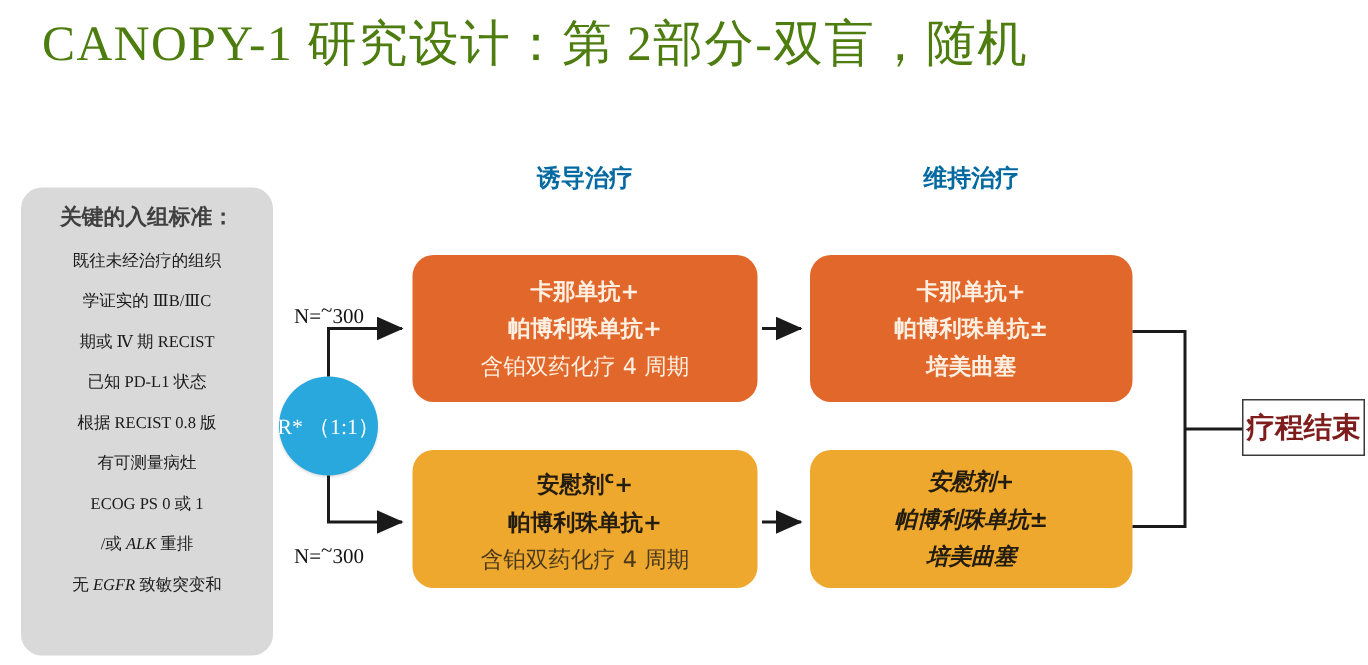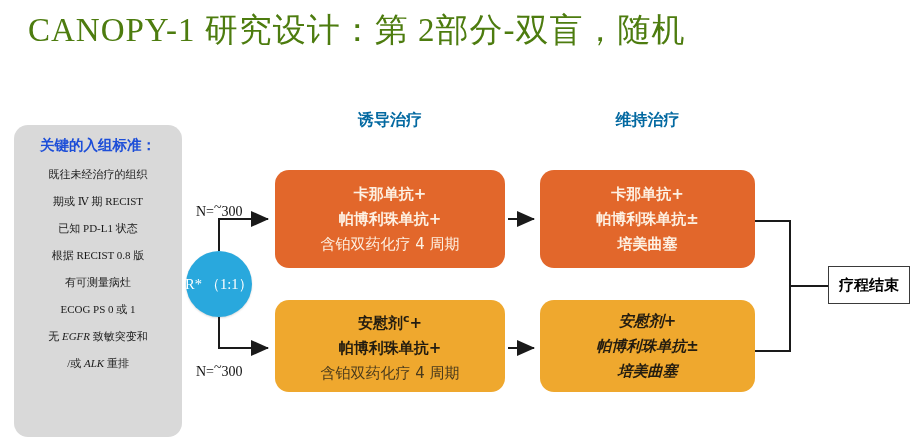--- a/index.html
+++ b/index.html
@@ -16,21 +16,21 @@
 
   
   #criteria-panel{
     position:absolute;left:14px;top:125px;width:168px;height:312px;
     background:#d9d9d9;border-radius:14px;
     box-sizing:border-box;padding:10px 6px 6px 6px;
     text-align:center;
   }
   #criteria-title{
     font-family:"DejaVu Sans","Liberation Sans",sans-serif;
-    font-weight:bold;font-size:14.5px;color:#1d4ed8;
+    font-weight:bold;font-size:14.5px;color:#404040;
     margin-bottom:6px;line-height:20px;
   }
   .criteria-item{
     font-size:11px;line-height:27px;color:#1a1a1a;
     font-family:"Liberation Serif","DejaVu Serif",serif;
   }
   .criteria-item i{font-style:italic;}
 
   
   #rand-circle{
@@ -81,42 +81,43 @@
   #box-maintenance-placebo .tline{color:#231c10;}
 
   .sup{font-size:11px;vertical-align:super;font-weight:bold;}
 
   
   #box-end{
     position:absolute;left:828px;top:266px;width:82px;height:38px;
     background:#ffffff;border:1.5px solid #3a3a3a;
     display:flex;align-items:center;justify-content:center;
     font-family:Liberation Mono, monospace;
-    font-weight:bold;font-size:15px;color:#000000;white-space:nowrap;
+    font-weight:bold;font-size:19px;color:#7f1d1d;white-space:nowrap;
     box-sizing:border-box;
   }
 
   
   #connectors{position:absolute;left:0;top:0;width:912px;height:443px;pointer-events:none;}
 </style>
 </head>
 <body>
 
 <div id="page-title">CANOPY-1 研究设计：第 2部分-双盲，随机</div>
 
 <div id="criteria-panel">
   <div id="criteria-title">关键的入组标准：</div>
   <div class="criteria-item">既往未经治疗的组织</div>
+  <div class="criteria-item">学证实的 ⅢB/ⅢC</div>
   <div class="criteria-item">期或 Ⅳ 期 RECIST</div>
   <div class="criteria-item">已知 PD-L1 状态</div>
   <div class="criteria-item">根据 RECIST 0.8 版</div>
   <div class="criteria-item">有可测量病灶</div>
   <div class="criteria-item">ECOG PS 0 或 1</div>
+  <div class="criteria-item">/或 <i>ALK</i> 重排</div>
   <div class="criteria-item">无 <i>EGFR</i> 致敏突变和</div>
-  <div class="criteria-item">/或 <i>ALK</i> 重排</div>
 </div>
 
 <div class="n-label" id="n-top">N=<span style="position:relative;top:-4px;">~</span>300</div>
 <div class="n-label" id="n-bottom">N=<span style="position:relative;top:-4px;">~</span>300</div>
 <div id="rand-circle">R* （1:1）</div>
 
 <div class="col-header" id="header-induction">
   <div>诱导治疗</div>
 </div>
 <div class="col-header" id="header-maintenance">

